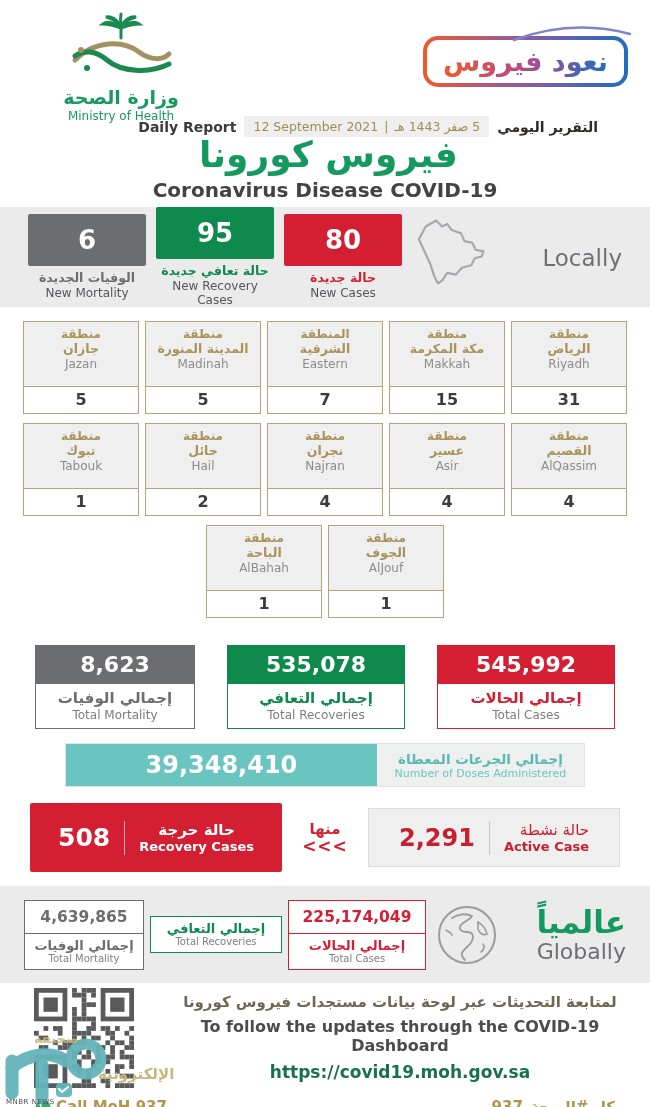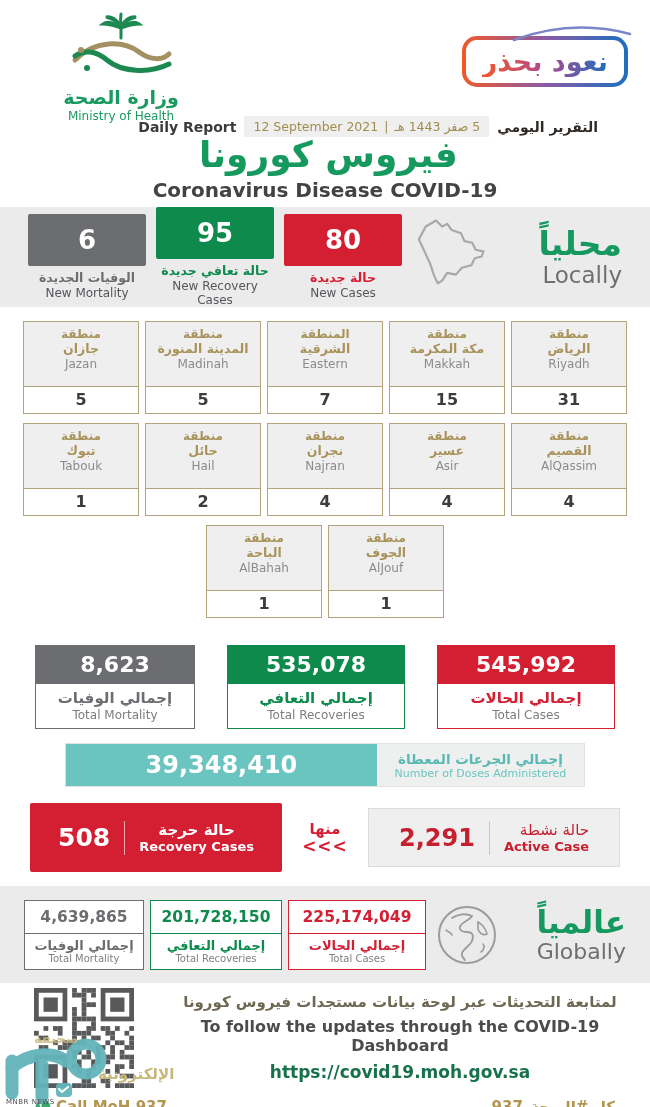--- a/index.html
+++ b/index.html
@@ -136,21 +136,21 @@
       <div class="logo-ar" dir="rtl">وزارة الصحة</div>
       <div class="logo-en">Ministry of Health</div>
     </div>
 
     <div class="badge-wrap">
       <svg class="badge-swoosh" width="120" height="18" viewBox="0 0 120 18">
         <path d="M2 16 C40 2 80 0 118 10" stroke="#7a86c8" stroke-width="2.5" fill="none" stroke-linecap="round"></path>
       </svg>
       <div class="badge">
         <div class="badge-inner">
-          <div class="badge-text">نعود بحذر</div>
+          <div class="badge-text">نعود فيروس</div>
         </div>
       </div>
     </div>
 
     <div class="dateline">
       <span class="dr-en">Daily Report</span>
       <span class="datebox">
         <span>12 September 2021</span>
         <span>|</span>
         <span dir="rtl">5 صفر 1443 هـ</span>
@@ -177,21 +177,20 @@
       <div class="num">80</div>
       <div class="ar">حالة جديدة</div>
       <div class="en">New Cases</div>
     </div>
     <div class="map-box">
       <svg width="86" height="76" viewBox="0 0 100 88">
         <path d="M16 12 L28 5 L35 12 L41 9 L46 16 L57 20 L61 29 L70 31 L74 39 L83 41 L81 47 L73 49 L69 57 L58 60 L51 68 L41 66 L35 75 L30 78 L26 70 L21 55 L14 40 L8 27 Z" fill="none" stroke="#a7a8ab" stroke-width="2.5" stroke-linejoin="round"></path>
       </svg>
     </div>
     <div class="loc-title">
-      <div class="ar">محلياً</div>
       <div class="en">Locally</div>
     </div>
   </div>
 
   <div class="regions">
     <div class="rrow">
       <div class="rbox">
         <div class="rtop">
           <div class="r-prefix">منطقة</div>
           <div class="r-name">جازان</div>
@@ -345,21 +344,20 @@
     </div>
   </div>
 
   <div class="band globally">
     <div class="gbox g0" style="--c: #6c6d70;">
       <div class="num">4,639,865</div>
       <div class="ar">إجمالي الوفيات</div>
       <div class="en">Total Mortality</div>
     </div>
     <div class="gbox g1" style="--c: #0d8a4c;">
-      <div class="num">201,728,150</div>
       <div class="ar">إجمالي التعافي</div>
       <div class="en">Total Recoveries</div>
     </div>
     <div class="gbox g2" style="--c: #d41f33;">
       <div class="num">225,174,049</div>
       <div class="ar">إجمالي الحالات</div>
       <div class="en">Total Cases</div>
     </div>
     <div class="globe">
       <svg width="66" height="66" viewBox="0 0 66 66">

